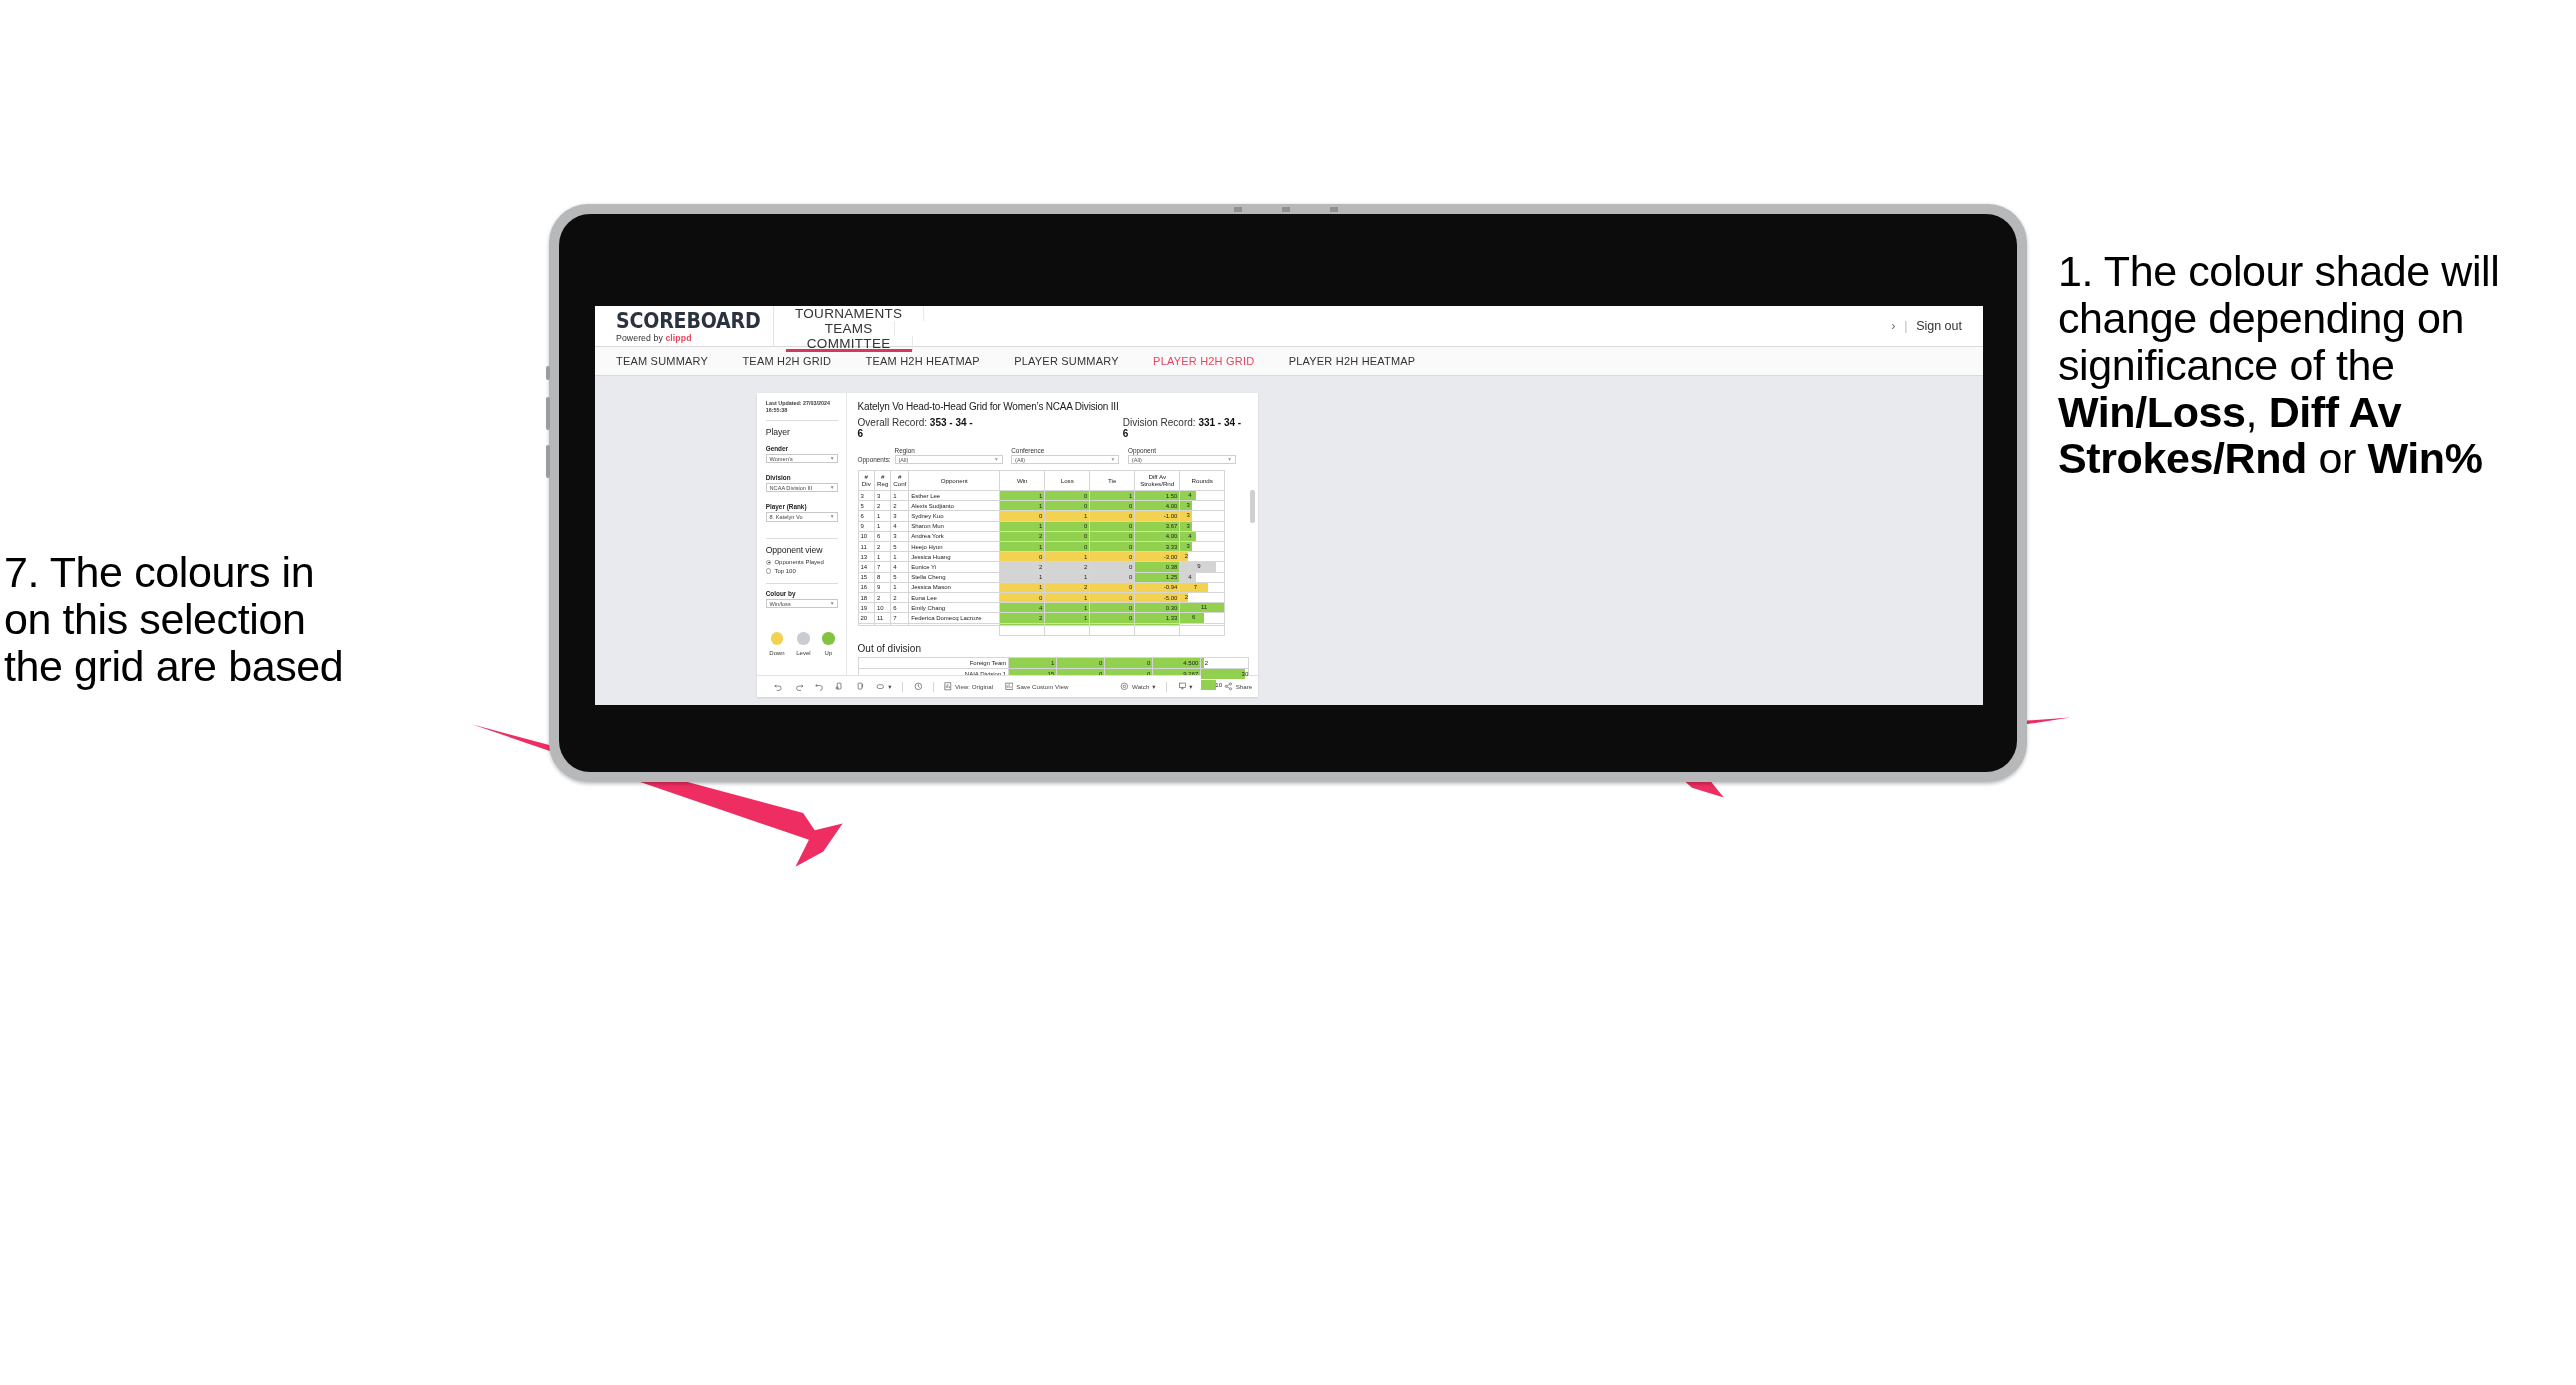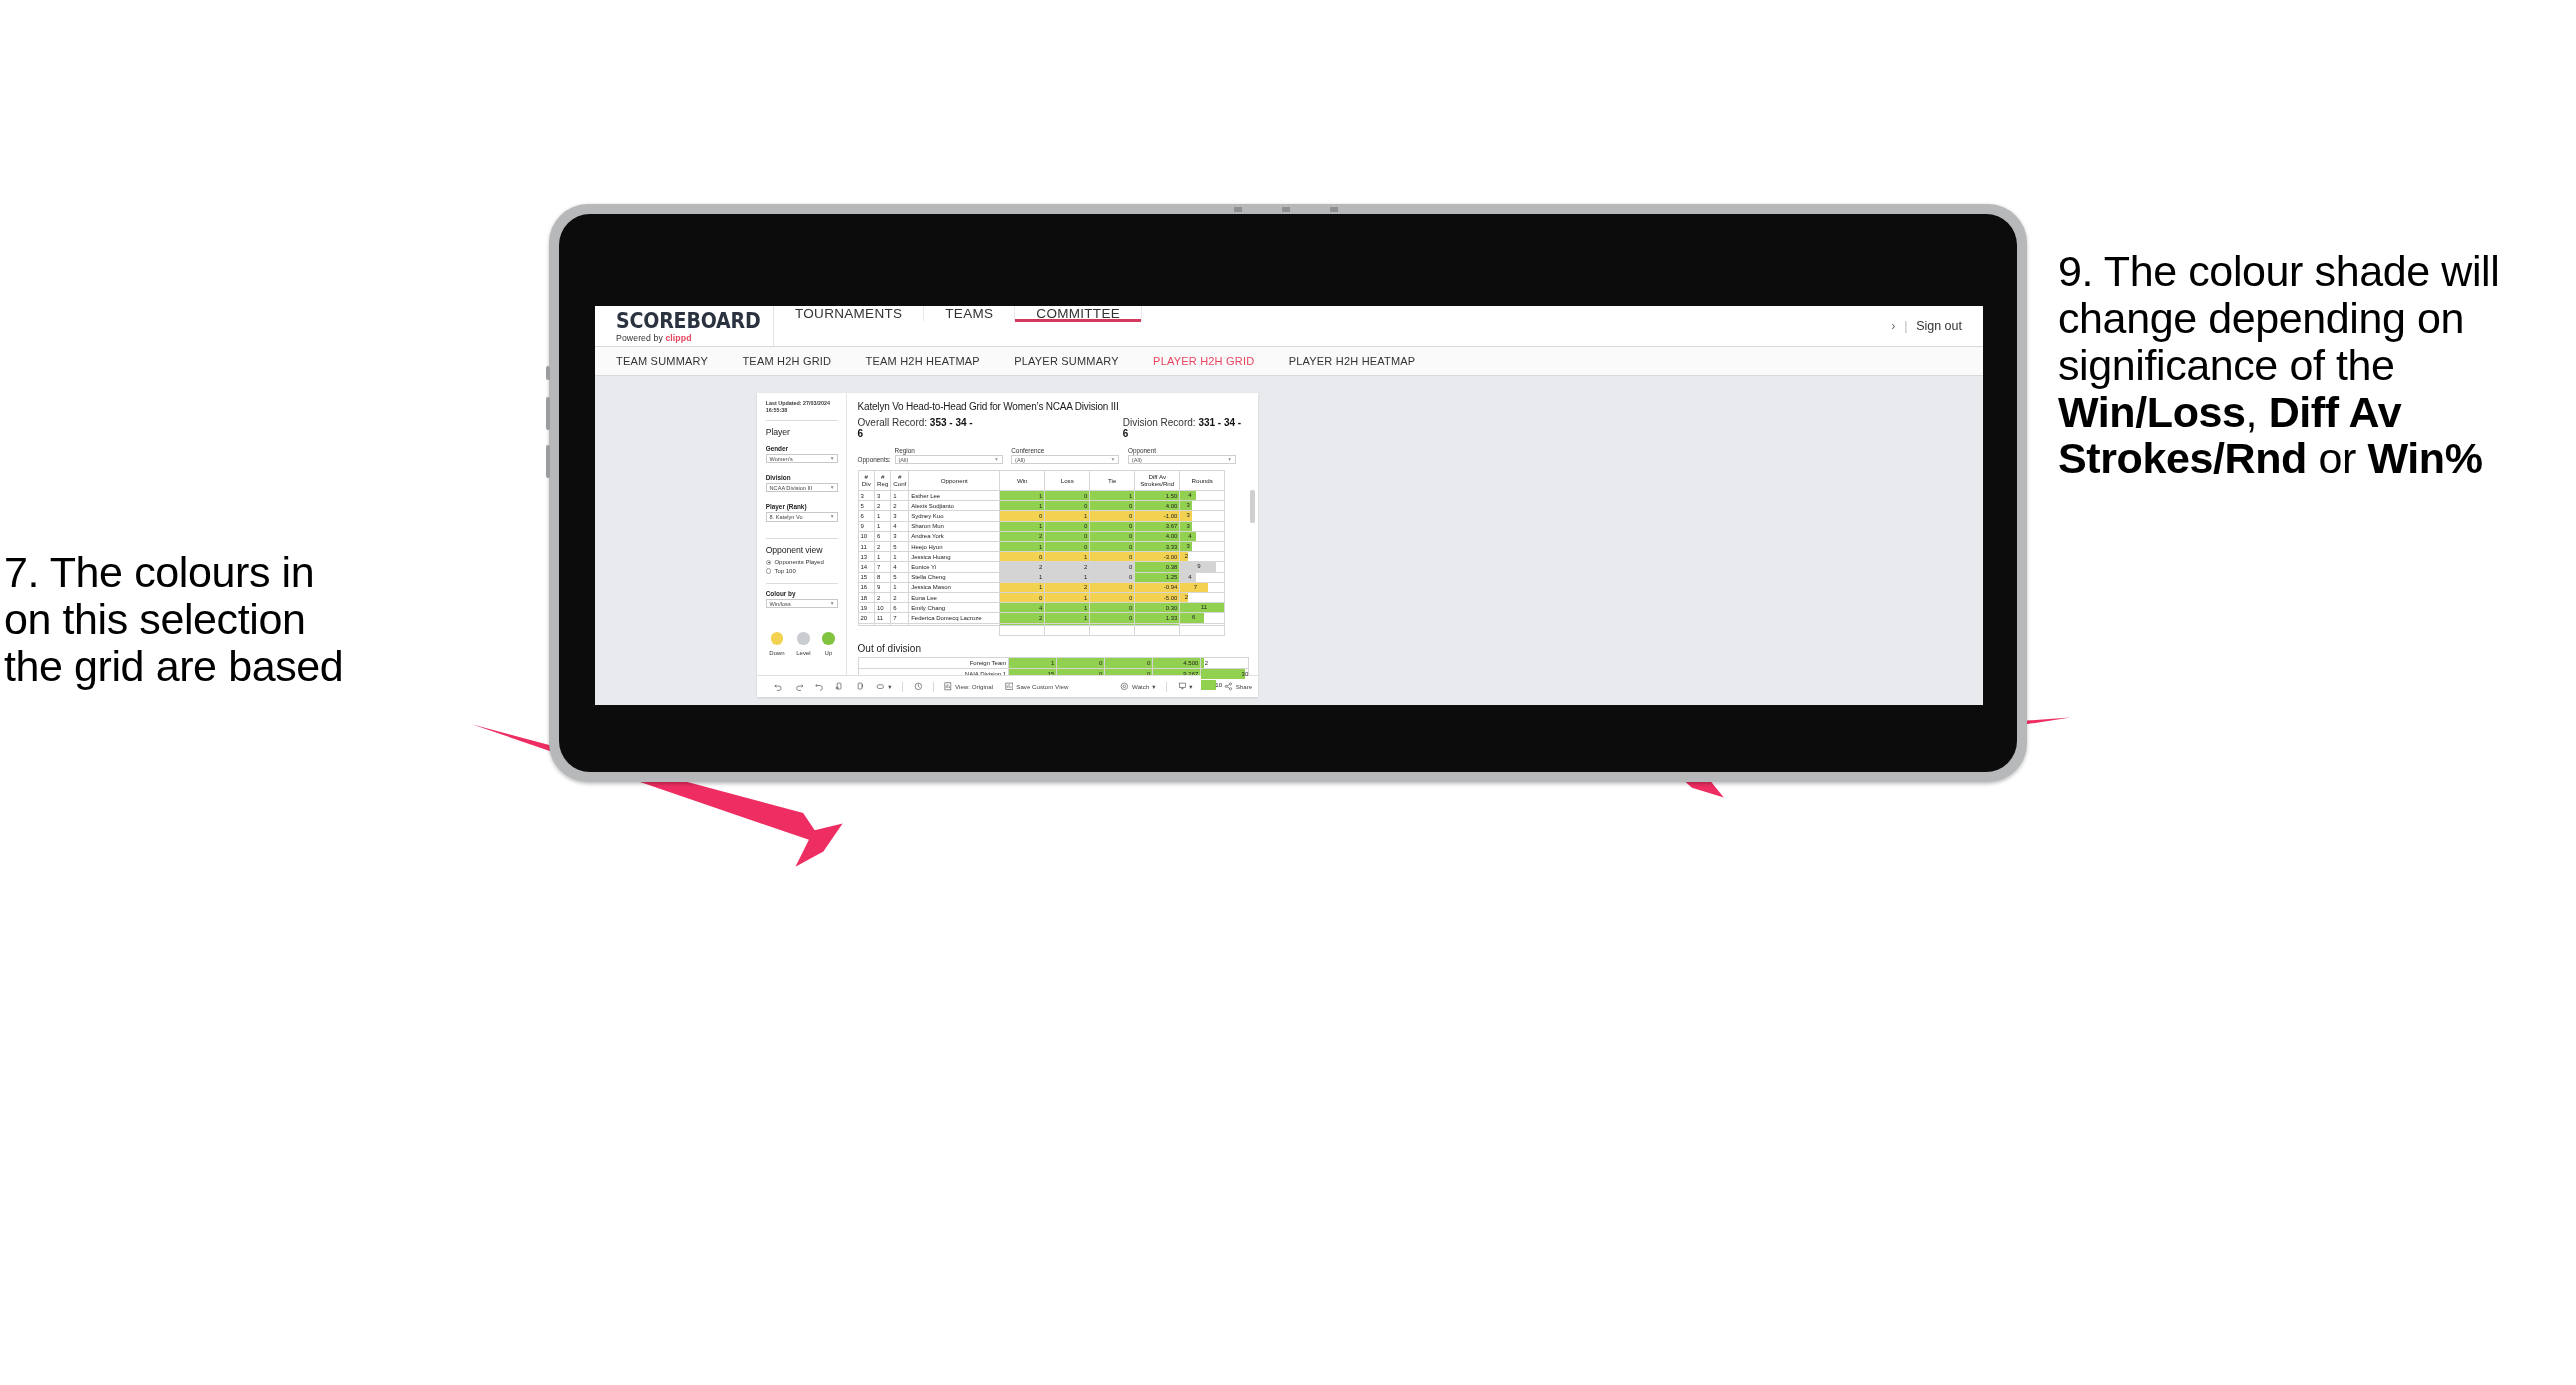--- a/index.html
+++ b/index.html
@@ -64,21 +64,21 @@
   .topnav {
     height: 41px; background:#fff; display:flex; align-items:stretch;
     border-bottom: 1px solid #d9d9d9; position:relative;
   }
   .brand { width:179px; display:flex; flex-direction:column; justify-content:center;
            padding-left:21px; border-right:1px solid #e3e3e3; }
   .brand-name { font-size:19px; font-weight:bold; letter-spacing:-0.2px; color:#2b3340;
                 font-family:"DejaVu Sans", sans-serif; transform: scaleY(1.08); transform-origin: left center;}
   .brand-sub { font-size:8.7px; color:#333; margin-top:2.9px; letter-spacing:0.1px; }
   .brand-sub .clippd { color:#e8445f; font-weight:bold; }
-  .topnav-items { display:flex; align-items:flex-start; }
+  .topnav-items { display:flex; align-items:center;flex-direction:column; }
   .topnav-item {
     display:flex; align-items:center; padding:0 21px; font-size:13.5px; color:#333;
     letter-spacing:0.3px; border-right:1px solid #e9e9e9; position:relative; cursor:pointer;
   }
   .topnav-item.active::after {
     content:""; position:absolute; left:0; right:0; bottom:-1px; height:2.9px; background:#d13a5e;
   }
   .topnav-right { margin-left:auto; display:flex; align-items:center; padding-right:21px; gap:8.7px;
                   font-size:12.5px; color:#333; }
   .chev { color:#666; font-size:12.5px; }
@@ -174,21 +174,21 @@
 
 <div class="stage">
 
   <div class="anno" id="anno-left">
     <div>7. The colours in</div>
     <div>on this selection</div>
     <div>the grid are based</div>
   </div>
 
   <div class="anno" id="anno-right">
-    <span>9. The colour shade will change depending on significance of the </span><span class="b">Win/Loss</span><span>, </span><span class="b">Diff Av Strokes/Rnd</span><span> or </span><span class="b">Win%</span>
+    <span>1. The colour shade will change depending on significance of the </span><span class="b">Win/Loss</span><span>, </span><span class="b">Diff Av Strokes/Rnd</span><span> or </span><span class="b">Win%</span>
   </div>
 
   <svg class="arrow-svg" viewBox="0 0 2675 1439" width="2576" height="1386">
     <g fill="#ee2e62">
       <path d="M 490,752 L 840,872 L 826,900 L 855,884 L 875,855 L 846,862 L 834,844 Z"></path>
       <path d="M 2150,745 L 1770,803 L 1790,828 L 1757,818 L 1728,792 L 1759,791 L 1765,772 Z"></path>
     </g>
   </svg>
 
   <div class="tablet">

